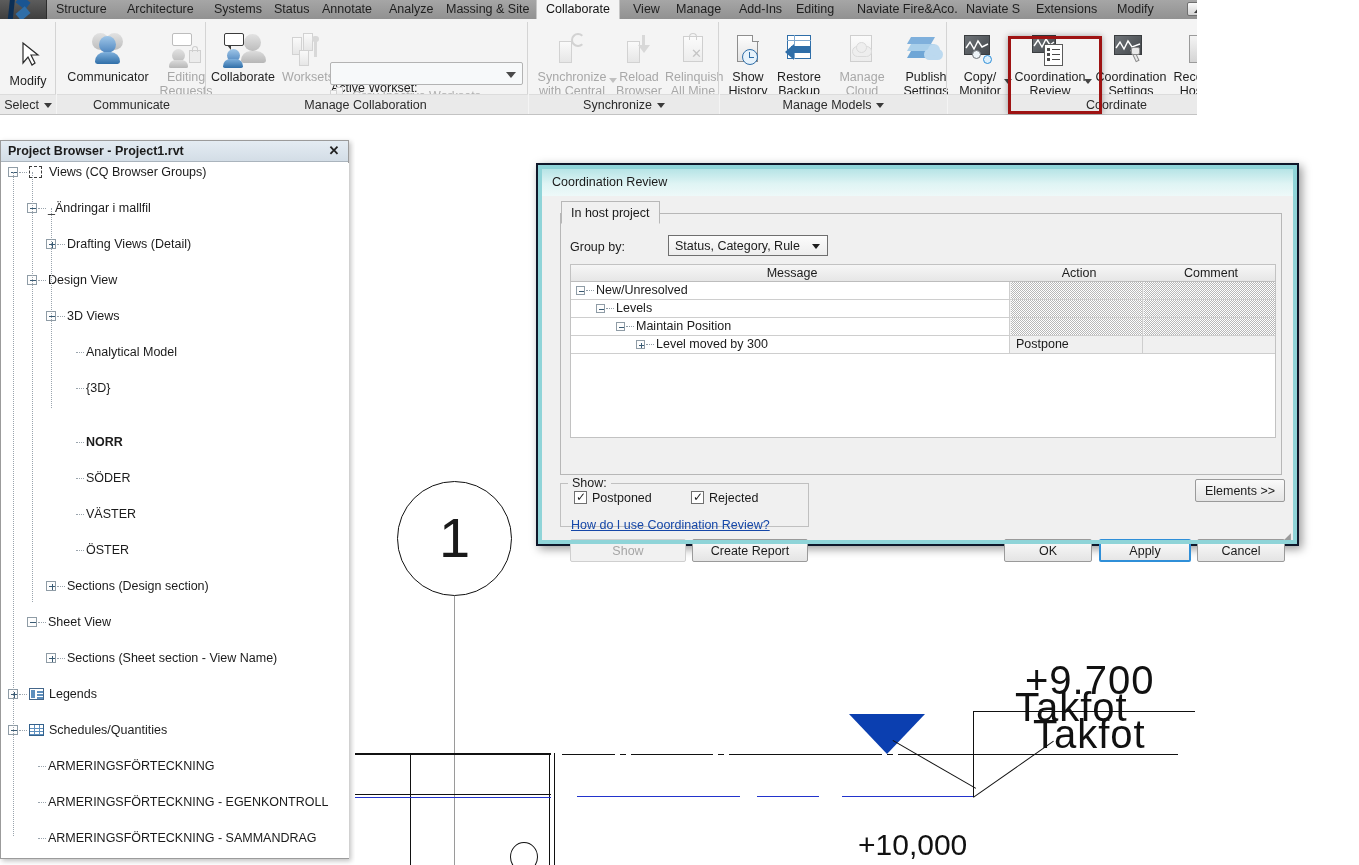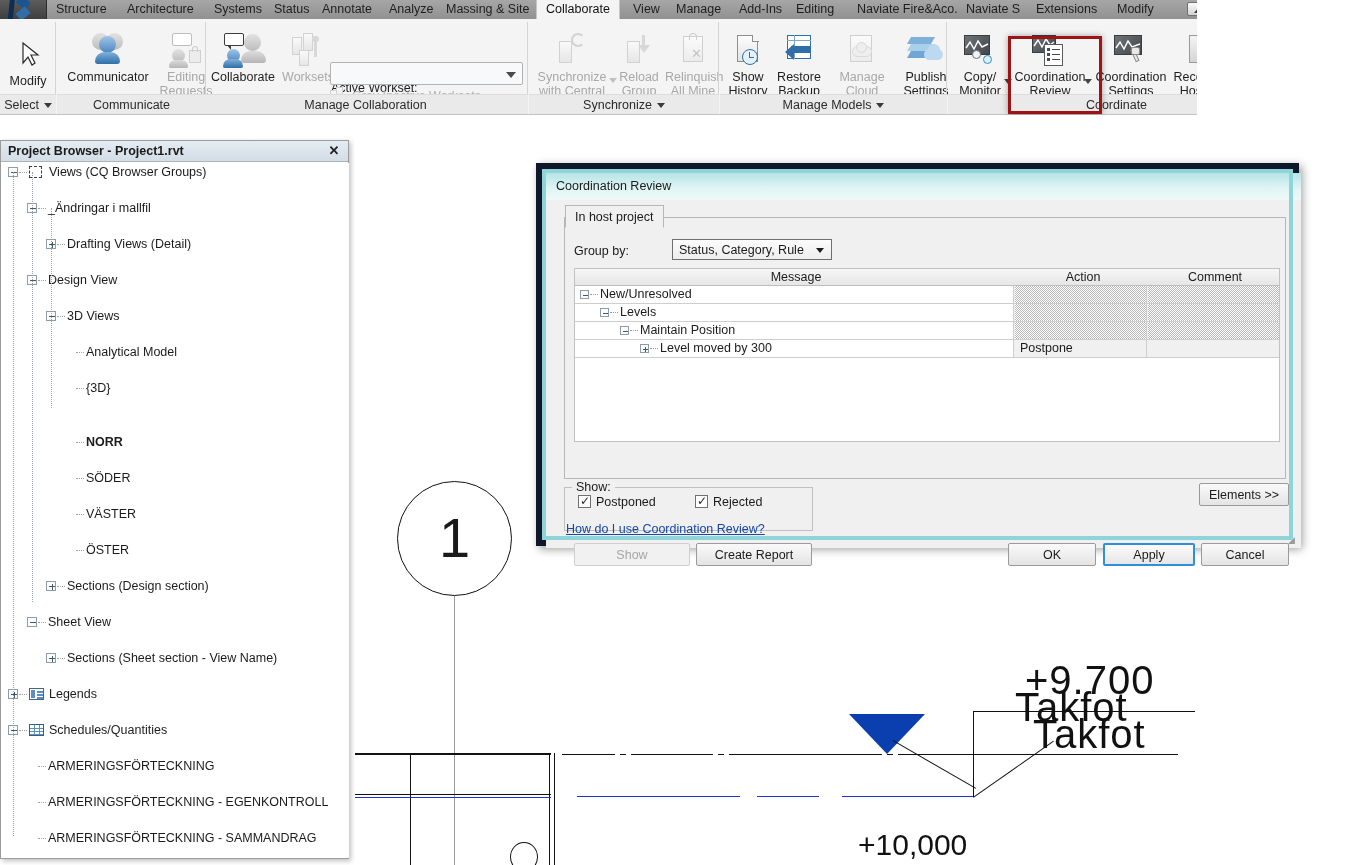--- a/index.html
+++ b/index.html
@@ -128,21 +128,21 @@
   .lnb { position:absolute; background:#2233cc; }
   .anno { position:absolute; white-space:nowrap; color:#111;
           font-family:"Liberation Sans", sans-serif; }
   #lvltri { position:absolute; width:0;height:0;
             border-left:38px solid transparent; border-right:38px solid transparent;
             border-top:40px solid #0b3fb0; }
   .diag { position:absolute; height:1px; background:#111; transform-origin:0 0; }
 
   
   #dlg { position:absolute; left:536px; top:163px; width:763px; height:383px;
-         background:#14b8a6; border:6px solid #0f172a;
+         background:#14b8a6; border:2px solid #0f172a;
          box-shadow:3px 3px 9px rgba(0,0,0,.4); }
   #dlg-frame { position:absolute; left:0; top:0; width:100%; height:100%;
                border:4px solid #8fd4d8; pointer-events:none; }
   #dlg-tbar { position:absolute; left:4px; top:4px; width:755px; height:27px;
               background:linear-gradient(to bottom,#b6e4e6,#dff4f4 55%,#eef9f9);
               }
   #dlg-title { position:absolute; left:10px; top:6px; font-size:12.5px; color:#1b1b1b; }
   #dlg-body { position:absolute; left:4px; top:31px; width:755px; height:348px;
               background:#f0f0f0; }
 
@@ -338,21 +338,21 @@
         <div class="lbl">with Central</div>
         <div class="caret" style="right:-6px;bottom:15px;border-top-color:#c0c0c0"></div>
       </div>
       <div class="bigbtn dis" style="left:86px;top:14px;width:48px">
         <div class="ico" style="width:36px">
           <div class="ic cubeg" style="left:6px;top:8px;width:13px;height:22px"></div>
           <div class="ic" style="left:21px;top:2px;width:3px;height:12px;background:#d8d8d8"></div>
           <div class="ic" style="left:17px;top:12px;width:0;height:0;border-left:6px solid transparent;border-right:6px solid transparent;border-top:8px solid #d8d8d8"></div>
         </div>
         <div class="lbl">Reload</div>
-        <div class="lbl">Group</div>
+        <div class="lbl">Browser</div>
       </div>
       <div class="bigbtn dis" style="left:136px;top:14px;width:56px">
         <div class="ico" style="width:36px">
           <div class="ic docg" style="left:8px;top:3px;width:20px;height:26px"></div>
           <div class="ic" style="left:14px;top:0;width:8px;height:7px;border:1.5px solid #cfcfcf;border-bottom:none;border-radius:4px 4px 0 0"></div>
           <div class="ic" style="left:16px;top:16px;font-size:13px;color:#c4c4c4;line-height:10px">✕</div>
         </div>
         <div class="lbl">Relinquish</div>
         <div class="lbl">All Mine</div>
       </div>
@@ -718,21 +718,21 @@
         <span class="ck">✓</span>
       </div>
     <div class="cbl" style="left:50px;top:295px">Postponed</div>
     <div class="cbx" style="left:149px;top:295px">
         <span class="ck">✓</span>
       </div>
     <div class="cbl" style="left:167px;top:295px">Rejected</div>
 
     <div class="dbtn" style="left:653px;top:283px;width:90px">Elements &gt;&gt;</div>
 
-    <div style="position:absolute;left:20px;top:322px;font-size:12.5px;color:#1547a8;text-decoration:underline">How do I use Coordination Review?</div>
+    <div style="position:absolute;left:29px;top:322px;font-size:12.5px;color:#1547a8;text-decoration:underline">How do I use Coordination Review?</div>
 
     <div class="dbtn dis" style="left:28px;top:343px;width:116px">Show</div>
     <div class="dbtn" style="left:150px;top:343px;width:116px">Create Report</div>
     <div class="dbtn" style="left:462px;top:343px;width:88px">OK</div>
     <div class="dbtn def" style="left:557px;top:343px;width:92px">Apply</div>
     <div class="dbtn" style="left:655px;top:343px;width:88px">Cancel</div>
 
     <div id="resize-grip">◢</div>
   </div>
   <div id="dlg-frame"></div>

